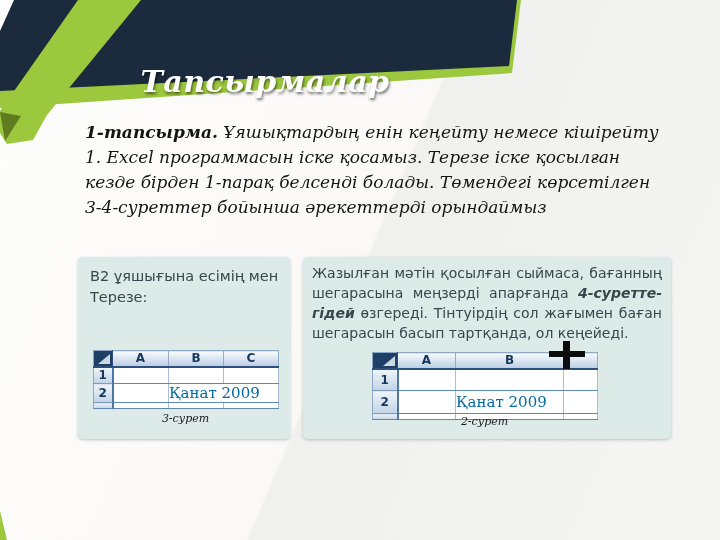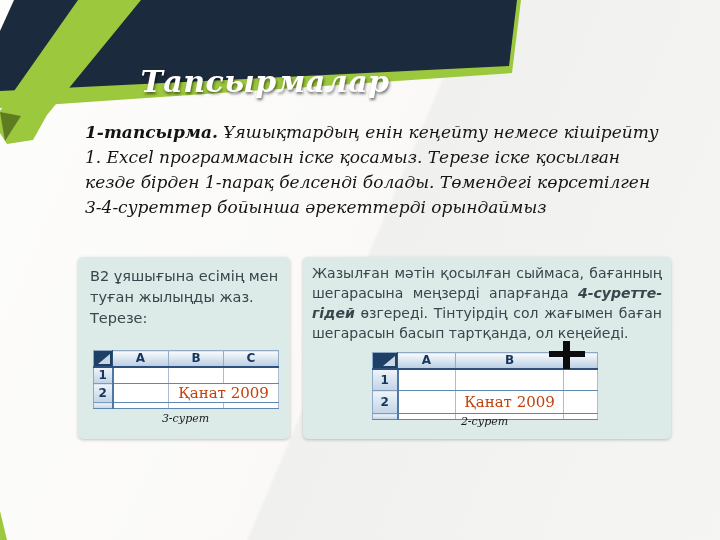--- a/index.html
+++ b/index.html
@@ -56,22 +56,22 @@
   }
   .xl .rh{
     background:linear-gradient(#eef4f9,#c2d4e6);
     border-right:2px solid #4f77a3;border-bottom:1px solid #7f9cbd;
     font-size:12px;font-weight:bold;color:#16365c;text-align:center;vertical-align:middle;
   }
   .xl .c{
     background:#ffffff;border-right:1px solid #aabdd3;border-bottom:1px solid #5f87b0;
   }
   .xl .val{
-    font-family:"DejaVu Serif",serif;font-size:15px;color:#c2410c;
-    text-align:center;vertical-align:middle;white-space:nowrap;
+    font-family:"DejaVu Serif",serif;font-size:15px;color:#0369a1;
+    text-align:left;vertical-align:middle;white-space:nowrap;
   }
   .xl tr.part td{height:5px;line-height:0;border-bottom:1px solid #5f87b0;}
   .tbl3{left:15px;top:93px;width:185px;}
   .tbl4{left:69px;top:95px;width:225px;}
   .caption{
     position:absolute;font-family:"DejaVu Serif",serif;font-style:italic;
     font-size:11px;color:#1c1c1c;text-align:center;
   }
   .cap3{left:15px;top:155px;width:185px;}
   .cap4{left:69px;top:158px;width:225px;}
@@ -98,21 +98,20 @@
   <div class="task-para">
     <div class="pline"><b>1-тапсырма.</b> <span>Ұяшықтардың енін кеңейту немесе кішірейту</span></div>
     <div class="pline">1. Excel программасын іске қосамыз. Терезе іске қосылған</div>
     <div class="pline">кезде бірден 1-парақ белсенді болады. Төмендегі көрсетілген</div>
     <div class="pline">3-4-суреттер бойынша әрекеттерді орындаймыз</div>
   </div>
 
   <section class="panel panel3">
     <div class="p3-text">
       <div>В2 ұяшығына есімің мен</div>
-      <div>туған жылыңды жаз.</div>
       <div>Терезе:</div>
     </div>
 
     <table class="xl tbl3">
       <colgroup>
           <col style="width:19px">
           <col style="width:56px">
           <col style="width:55px">
           <col style="width:55px">
         </colgroup>

